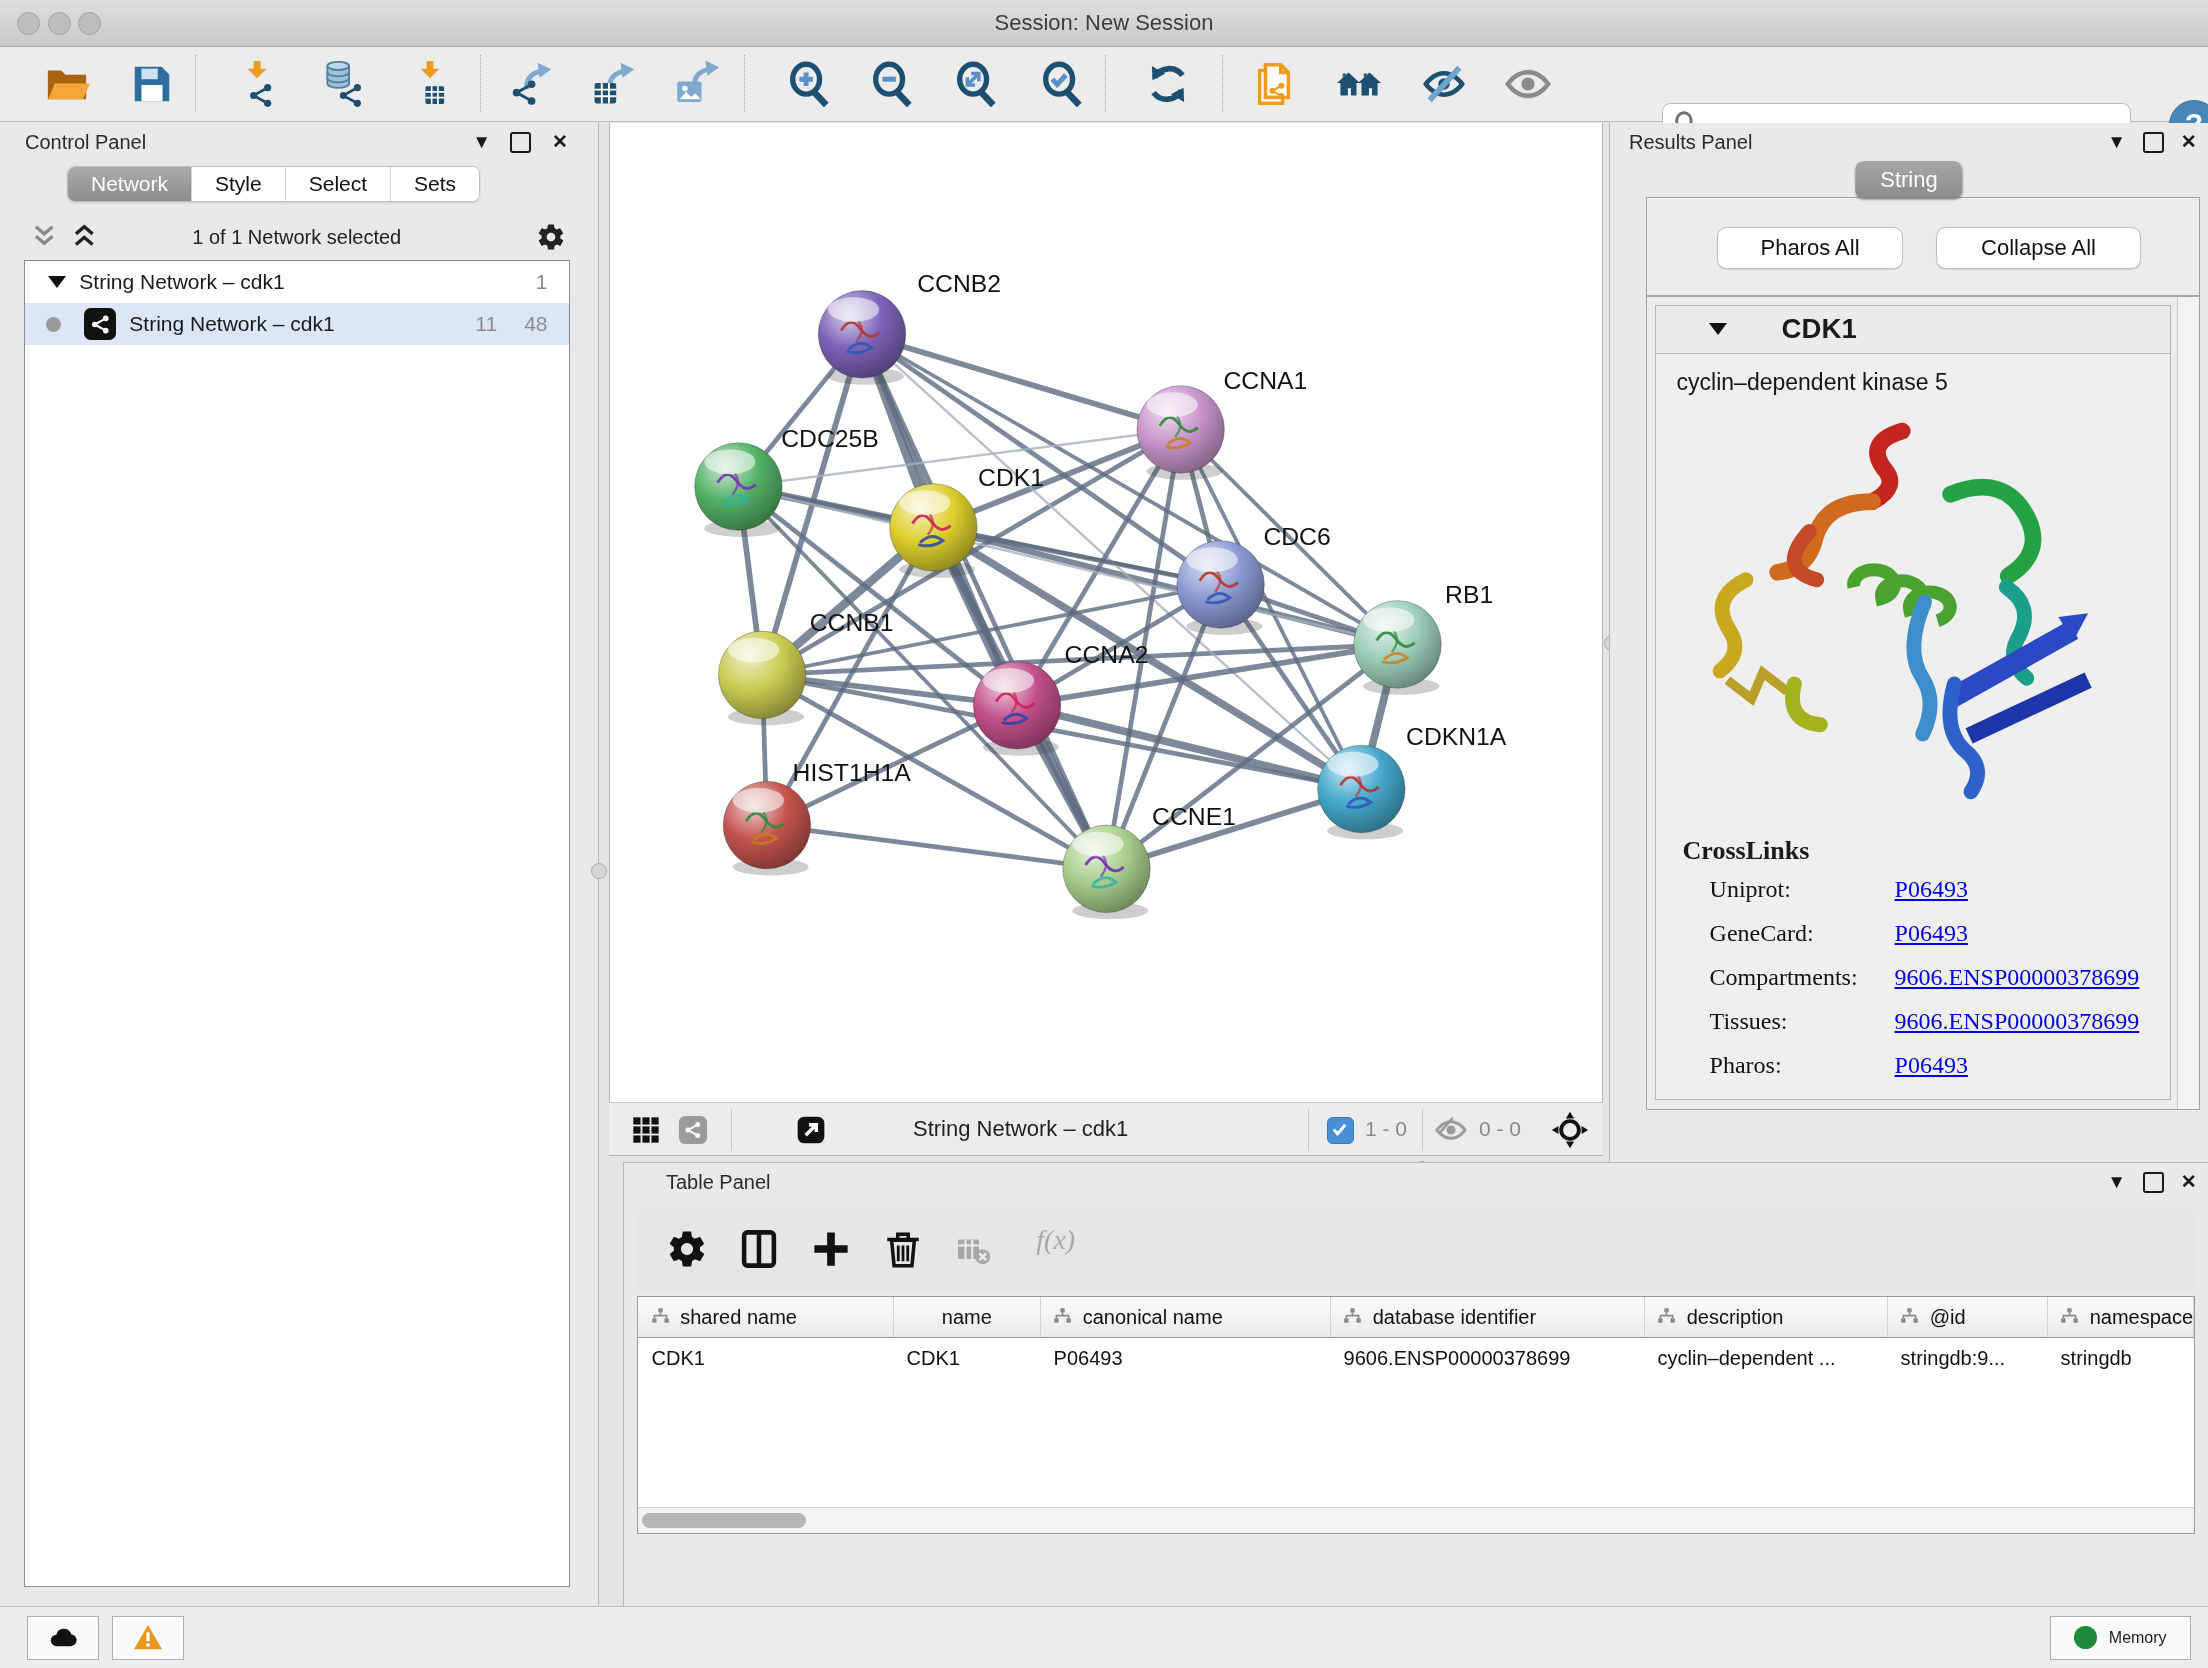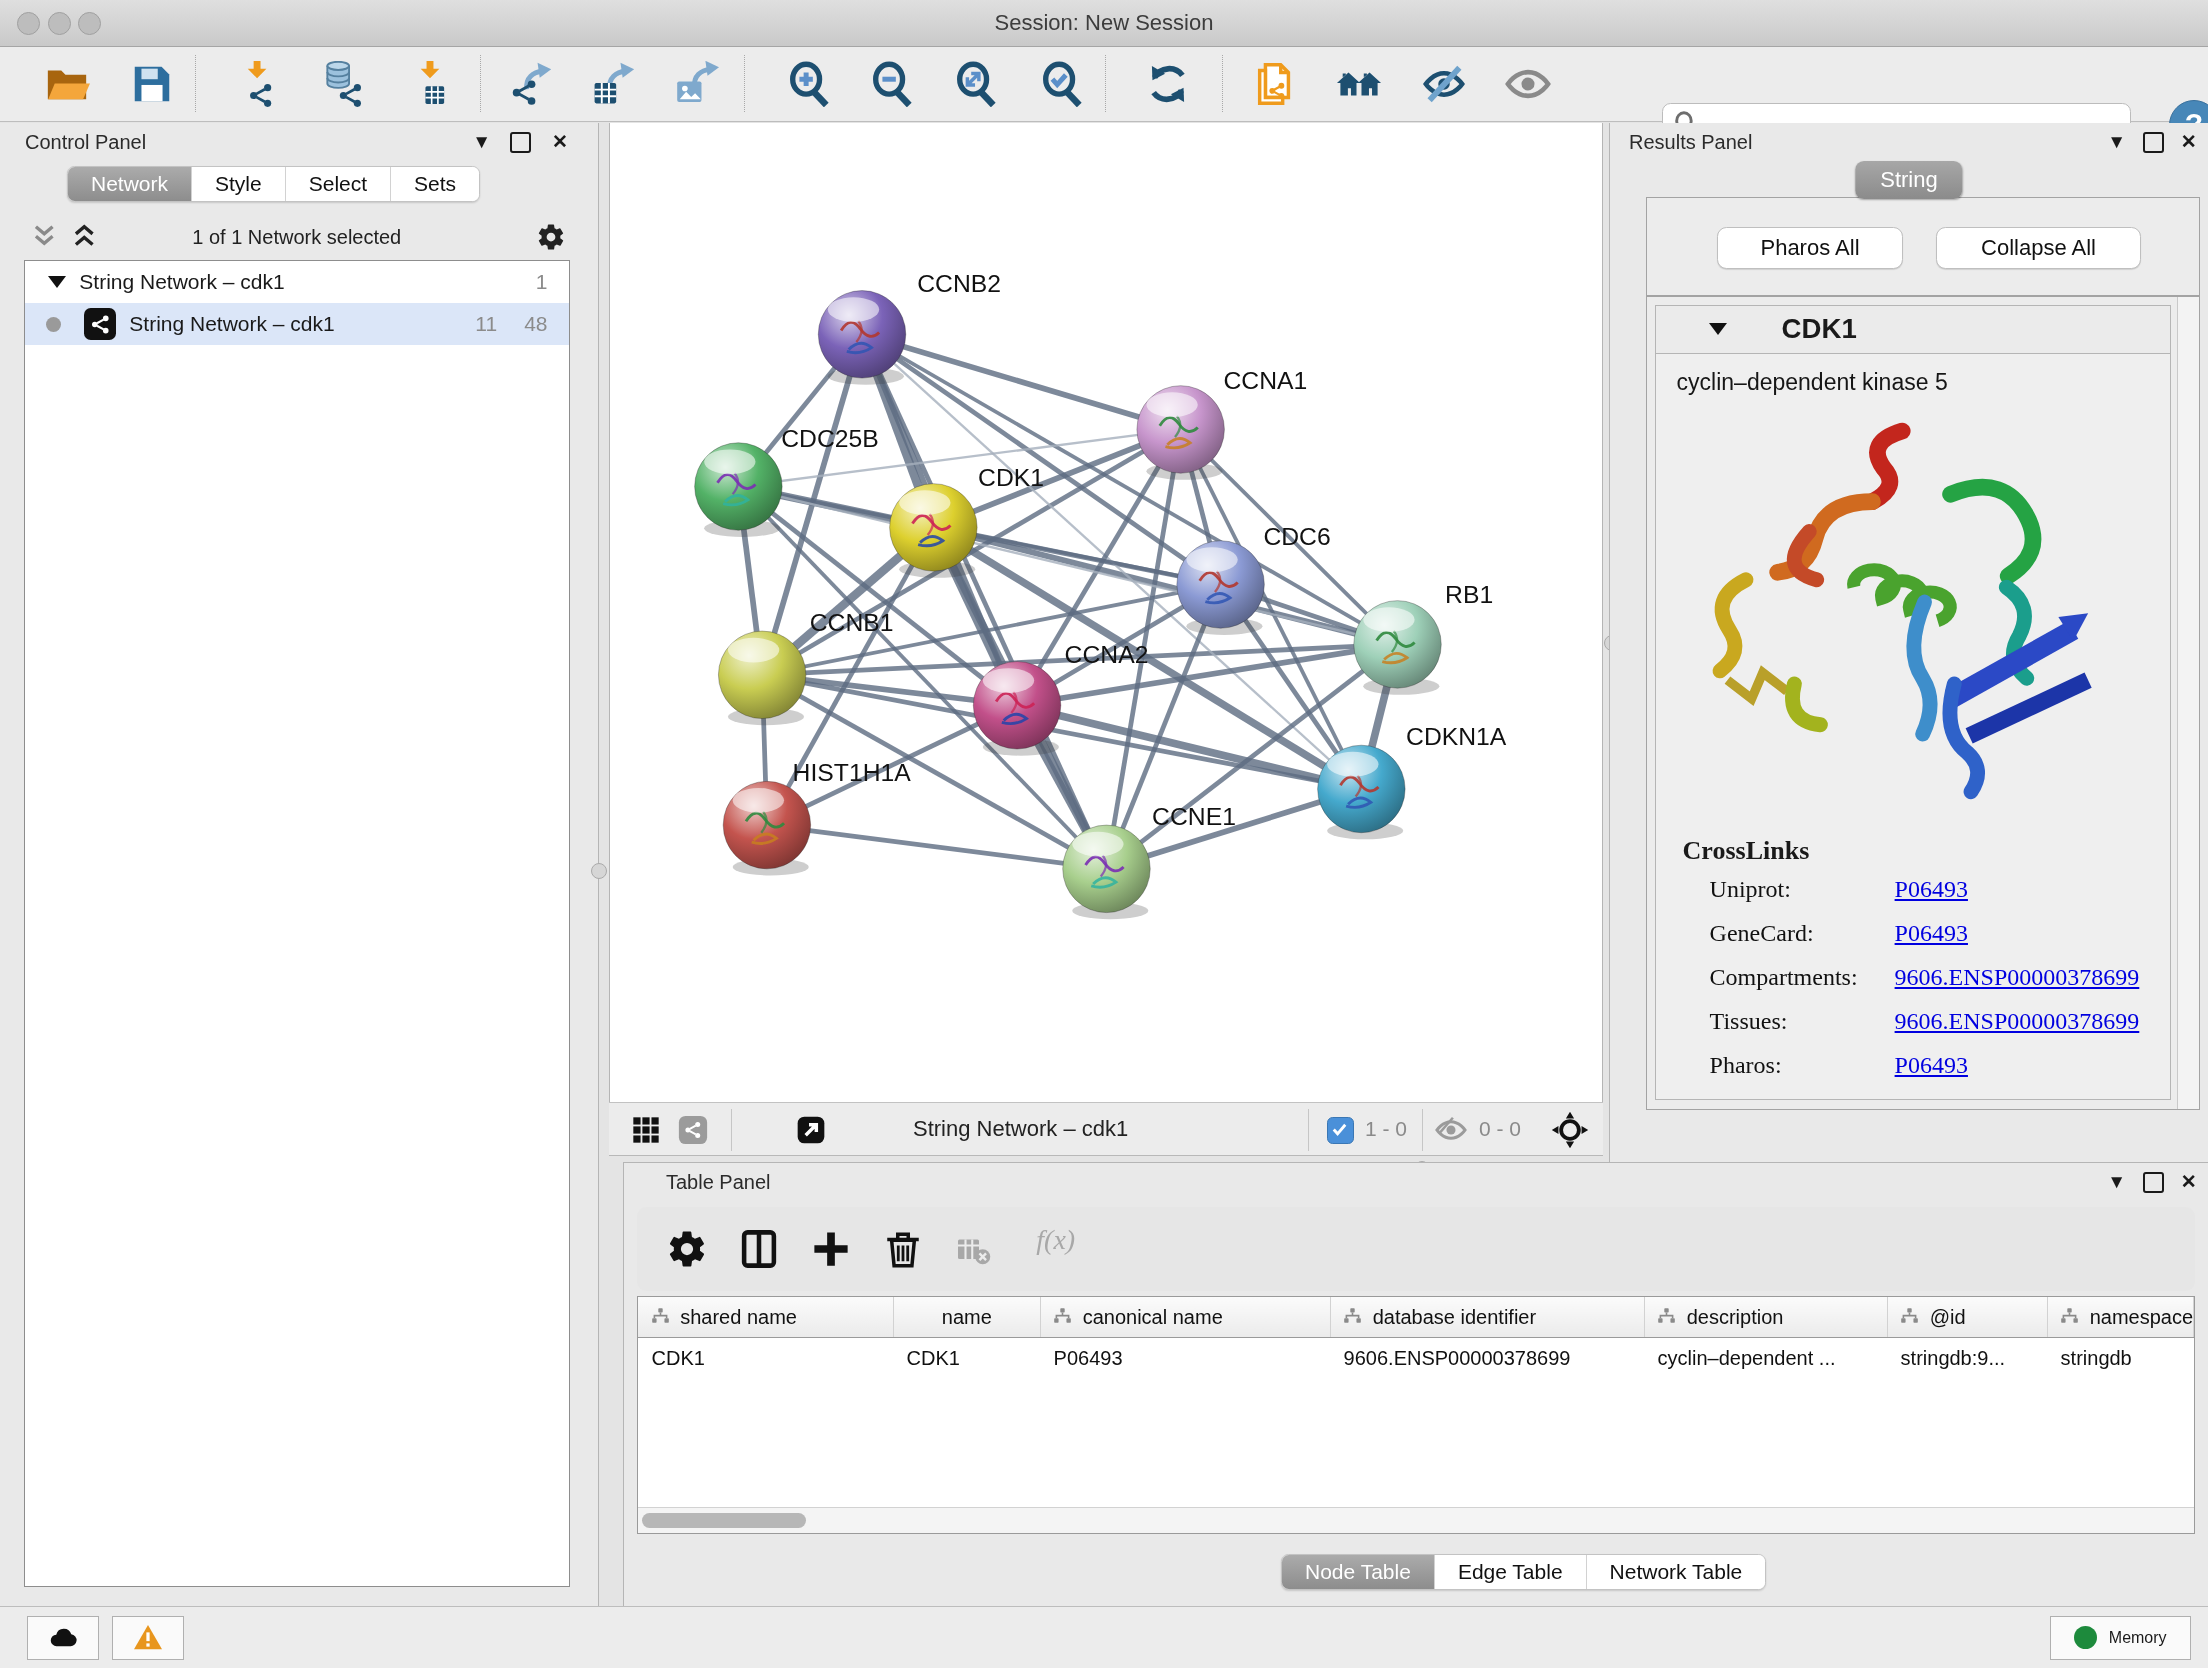--- a/index.html
+++ b/index.html
@@ -806,25 +806,20 @@
           <td>stringdb:9...</td>
           <td>stringdb</td>
         </tr>
       </tbody>
     </table>
     <div class="tp-hscroll">
       <div class="tp-thumb"></div>
     </div>
   </div>
 
-  <div class="tp-tabs tabgroup">
-    <div class="tab sel">Node Table</div>
-    <div class="tab">Edge Table</div>
-    <div class="tab">Network Table</div>
-  </div>
 </div>
 
 <div class="statusbar">
   <div class="sbtn" style="left:27px">
       <svg viewBox="0 0 24 24">
         <use href="#sym-cloud"></use>
       </svg>
     </div>
   <div class="sbtn" style="left:112px">
       <svg viewBox="0 0 24 24">

